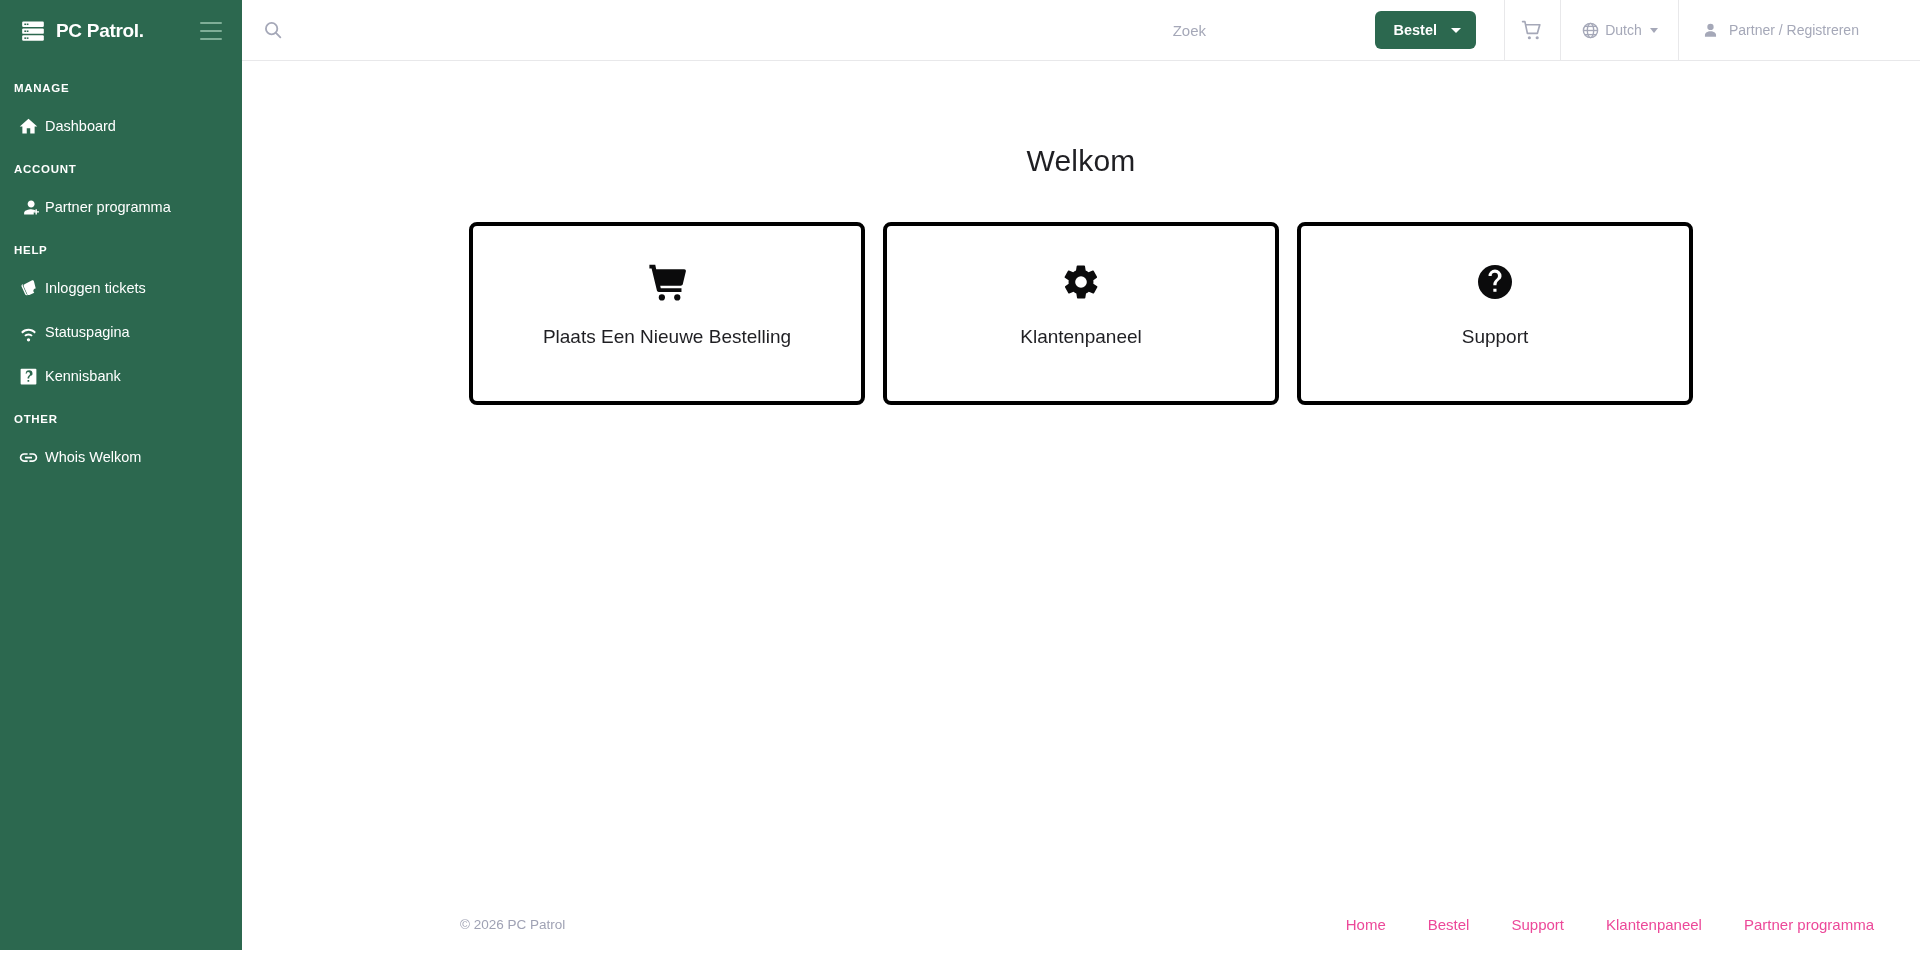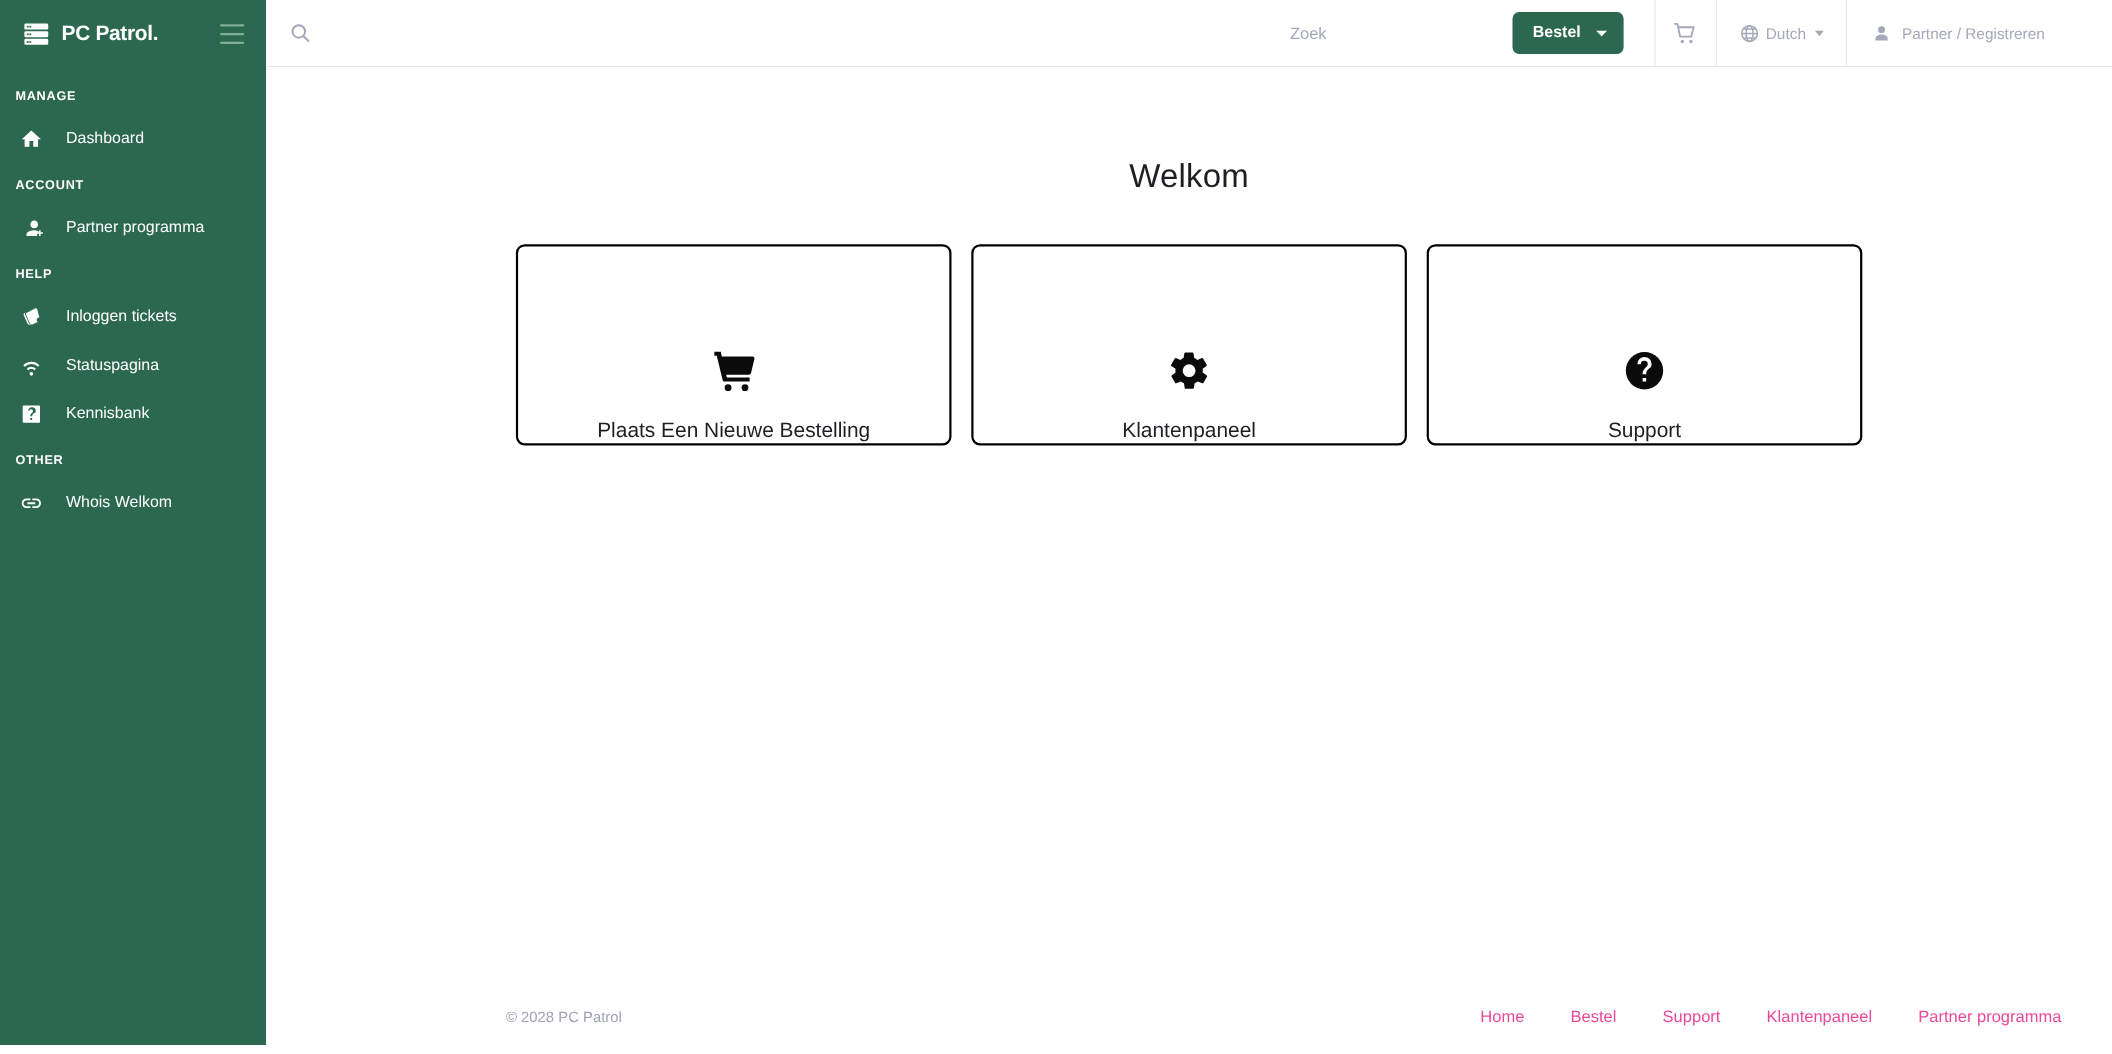--- a/index.html
+++ b/index.html
@@ -66,21 +66,21 @@
     margin-bottom: 10px;
     text-transform: uppercase;
   }
   .nav-section-title.first { margin-top: 20px; }
 
   .nav-item {
     display: flex;
     align-items: center;
     height: 44px;
     padding-left: 18px;
-    gap: 21px;
+    gap: 6px;
     cursor: pointer;
     text-decoration: none;
     color: #ffffff;
   }
   .nav-icon {
     width: 21px; height: 21px;
     flex: 0 0 21px;
     display: flex; align-items: center; justify-content: center;
   }
   .nav-icon svg { width: 21px; height: 21px; fill: #ffffff; display:block; }
@@ -203,27 +203,27 @@
 
   .cards {
     display: flex;
     justify-content: center;
     gap: 18px;
     margin-top: 44px;
   }
   .card {
     width: 396px;
     height: 183px;
-    border: 2px solid #000000;
+    border: 4px solid #000000;
     border-radius: 8px;
     background: #ffffff;
     display: flex;
     flex-direction: column;
     align-items: center;
-    justify-content: flex-end;
+    justify-content: flex-start;
     padding-top: 33px;
     cursor: pointer;
     text-decoration: none;
   }
   .card-icon { height: 46px; display: flex; align-items: center; justify-content: center; }
   .card-icon svg { display: block; fill: #0b0b0c; }
   .card-label {
     margin-top: 21px;
     font-size: 19px;
     font-weight: 400;
@@ -441,21 +441,21 @@
             <path d="M12.9 17.9h-1.9v-1.9h1.9v1.9zm1.9-7.4-.86.88c-.69.7-1.04 1.27-1.04 2.62h-1.9v-.48c0-1 .4-1.9 1.04-2.55l1.18-1.2c.36-.34.57-.82.57-1.35a1.9 1.9 0 0 0-3.8 0H8.1a3.9 3.9 0 1 1 7.8 0c0 .78-.32 1.49-.83 2z" fill="#ffffff"></path>
           </svg>
         </span>
         <span class="card-label">Support</span>
       </a>
 
     </div>
   </main>
 
   <footer id="footer">
-    <span class="copyright">© 2028 PC Patrol</span>
+    <span class="copyright">© 2026 PC Patrol</span>
     <span class="footer-spacer"></span>
     <nav class="footer-links">
       <a class="footer-link">Home</a>
       <a class="footer-link">Bestel</a>
       <a class="footer-link">Support</a>
       <a class="footer-link">Klantenpaneel</a>
       <a class="footer-link">Partner programma</a>
     </nav>
   </footer>
 

